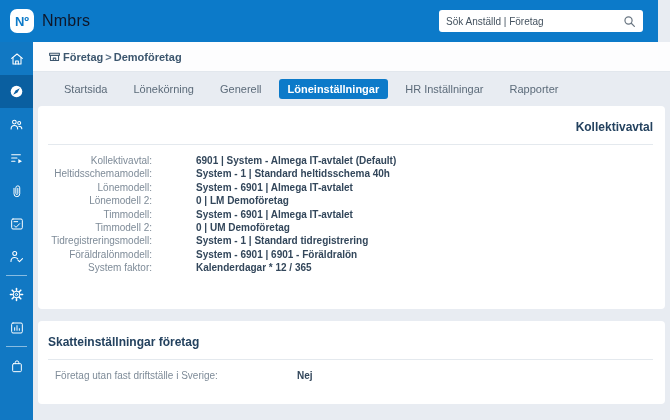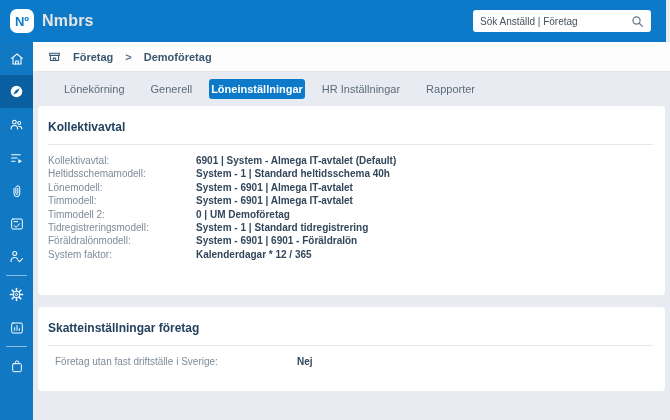--- a/index.html
+++ b/index.html
@@ -6,38 +6,38 @@
   html,body { width: 670px; height: 420px; }
   body {
     font-family: "Liberation Sans", sans-serif;
     background: #e8ecf2;
     position: relative;
     overflow: hidden;
     color: #33475b;
   }
   
   .topbar {
-    position: absolute; top: 0; left: 0; right: 4px; height: 42px;
+    position: absolute; top: 0; left: 0; right: 12px; height: 42px;
     background: #0c7ac9;
     display: flex; align-items: center;
     z-index: 5;
   }
   .logo-box {
     width: 24px; height: 24px; margin-left: 10px;
     background: #ffffff; border-radius: 7px;
     display: flex; align-items: center; justify-content: center;
     color: #0c7ac9; font-weight: bold; font-size: 13px;
   }
   .app-name {
-    color: #e5e5e5; font-size: 16px; font-weight: 700; margin-left: 8px;
+    color: #0f172a; font-size: 16px; font-weight: 400; margin-left: 8px;
     letter-spacing: 0.2px;
   }
   .search-box {
     position: absolute; right: 15px; top: 10px;
-    width: 178px; height: 22px;
+    width: 204px; height: 22px;
     background: #ffffff; border-radius: 3px;
     display: flex; align-items: center;
     padding: 0 7px;
   }
   .search-box input {
     border: none; outline: none; flex: 1; min-width: 0;
     font-family: "Liberation Sans", sans-serif;
     font-size: 10px; color: #44525f; background: transparent;
   }
   .search-box input::placeholder { color: #44525f; opacity: 1; }
@@ -58,54 +58,54 @@
   .side-divider {
     width: 21px; height: 1px; background: rgba(255,255,255,0.5);
     margin: 2px 0;
   }
   
   .main { position: absolute; top: 42px; left: 33px; right: 0; bottom: 0; }
   .breadcrumb-bar {
     height: 30px; background: #fdfdfe; border-bottom: 1px solid #e2e7ed;
     display: flex; align-items: center; padding-left: 15px;
   }
-  .breadcrumb { display: flex; align-items: center; gap: 12px;
+  .breadcrumb { display: flex; align-items: center; gap: 2px;
     font-size: 11px; font-weight: 700; color: #3c566e; }
   .crumb-sep { color: #5d7287; font-weight: 700; }
   .crumb { cursor: pointer; }
   
   .tabs {
     height: 34px; display: flex; align-items: center; padding-left: 18px;
   }
   .tab {
     font-size: 11px; color: #5c6b7a; padding: 4px 13px; cursor: pointer;
     white-space: nowrap;
   }
   .tab.active {
     background: #0c7ac9; color: #ffffff; font-weight: 700;
-    border-radius: 3px; padding: 4px 2px; margin: 0 4px;
+    border-radius: 3px; padding: 4px 9px; margin: 0 4px;
   }
   
   .card {
     background: #ffffff; border-radius: 4px;
     margin: 0 5px 12px 5px;
     padding: 10px 12px 0 10px;
   }
   .card-title {
     font-size: 12px; font-weight: 700; color: #24425f;
     padding: 4px 0 10px 0;
     border-bottom: 1px solid #e4e9ee;
   }
   .rows { margin-top: 9px; }
   .row { display: flex; line-height: 13.4px; font-size: 10px; }
   .row-label { color: #7e8b98; flex-shrink: 0; }
   .row-value { color: #33475b; font-weight: 600; padding-left: 44px; }
   .sec-0 .row-label { width: 104px; }
   .sec-1 .row-label { width: 205px; padding-left: 7px; }
-  .card.sec-0 { padding-bottom: 34px; }
+  .card.sec-0 { padding-bottom: 34px; text-align: right; }
   .card.sec-1 { padding-bottom: 22px; }
   svg { display: block; }
 </style>
 </head>
 <body>
 
 <div class="topbar">
   <div class="logo-box">
     <span>Nº</span>
   </div>
@@ -235,20 +235,21 @@
           <path d="M6.5 13 v-3 h3 v3"></path>
         </svg>
       </span>
       <span class="crumb">Företag</span>
       <span class="crumb-sep">&gt;</span>
       <span class="crumb">Demoföretag</span>
     </div>
   </div>
 
   <div class="tabs">
+    <div class="tab">Startsida</div>
     <div class="tab">Lönekörning</div>
     <div class="tab">Generell</div>
     <div class="tab active">Löneinställningar</div>
     <div class="tab">HR Inställningar</div>
     <div class="tab">Rapporter</div>
   </div>
 
   <div class="card sec-0">
     <div class="card-title">Kollektivavtal</div>
     <div class="rows">
@@ -258,20 +259,24 @@
       </div>
       <div class="row">
         <span class="row-label">Heltidsschemamodell:</span>
         <span class="row-value">System - 1 | Standard heltidsschema 40h</span>
       </div>
       <div class="row">
         <span class="row-label">Lönemodell:</span>
         <span class="row-value">System - 6901 | Almega IT-avtalet</span>
       </div>
       <div class="row">
+        <span class="row-label">Lönemodell 2:</span>
+        <span class="row-value">0 | LM Demoföretag</span>
+      </div>
+      <div class="row">
         <span class="row-label">Timmodell:</span>
         <span class="row-value">System - 6901 | Almega IT-avtalet</span>
       </div>
       <div class="row">
         <span class="row-label">Timmodell 2:</span>
         <span class="row-value">0 | UM Demoföretag</span>
       </div>
       <div class="row">
         <span class="row-label">Tidregistreringsmodell:</span>
         <span class="row-value">System - 1 | Standard tidregistrering</span>

